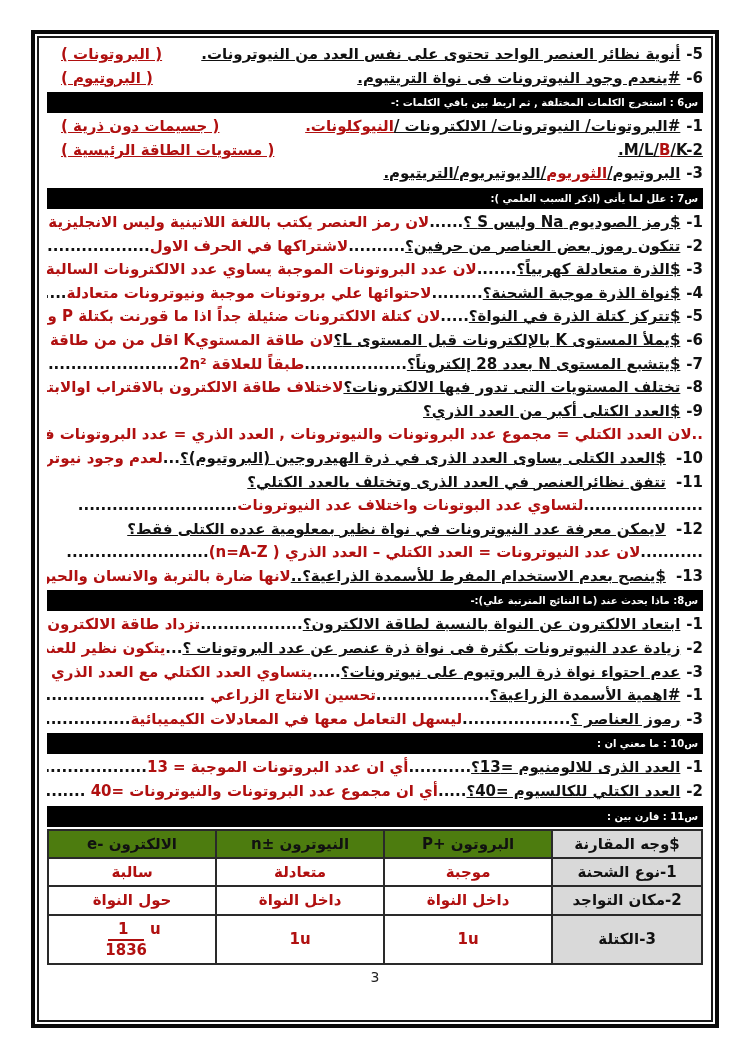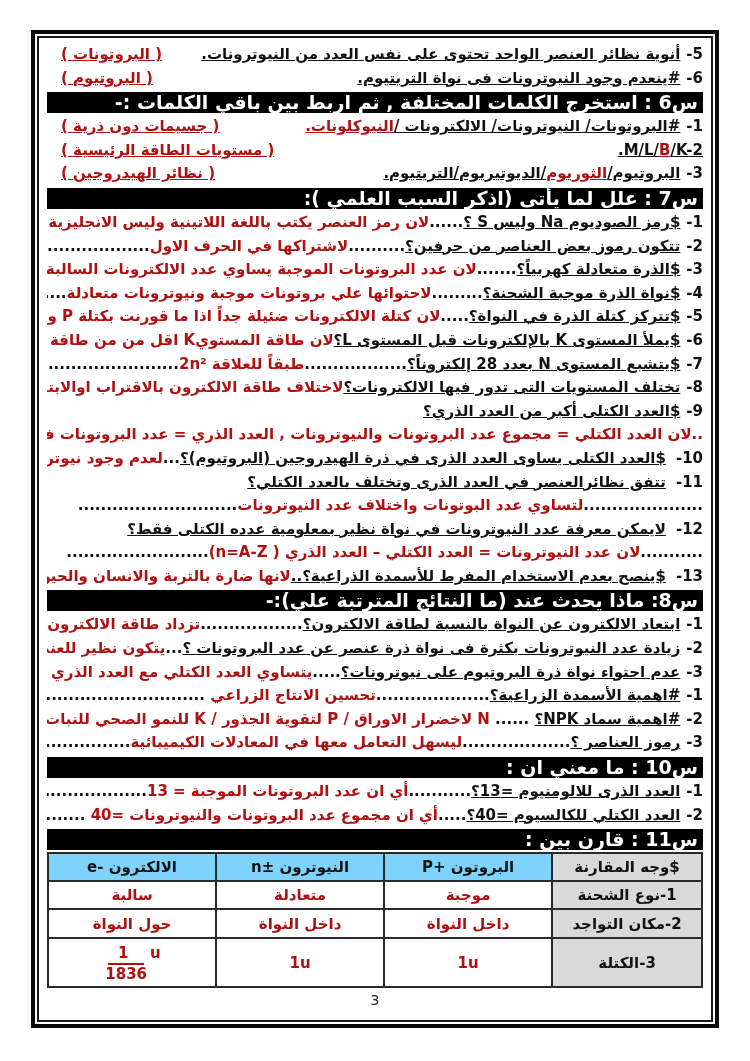--- a/index.html
+++ b/index.html
@@ -10,21 +10,21 @@
   }
   .page{
     margin:30px 31px 0 31px;height:998px;box-sizing:border-box;
     border:4px solid #0a0a0a;padding:2px;background:#fff;
   }
   .inner{
     border:2px solid #1a1a1a;height:100%;box-sizing:border-box;
     padding:5px 8px 0 8px;overflow:hidden;
   }
   .bar{
-    background:#000;color:#fff;font-size:19px;line-height:21px;height:21px;
+    background:#000;color:#fff;font-size:10px;line-height:21px;height:21px;
     padding:0 5px;margin:2px 0;white-space:nowrap;overflow:hidden;
   }
   .qrow{
     font-size:15px;line-height:23.6px;white-space:nowrap;overflow:hidden;
   }
   .splitrow{
     display:flex;justify-content:space-between;align-items:baseline;
     font-size:15px;line-height:23.6px;white-space:nowrap;overflow:hidden;
   }
   .num{display:inline-block;margin-left:6px;}
@@ -36,21 +36,21 @@
   .side{color:#b01010;text-decoration:underline;padding-left:14px;}
   .ansline{text-align:right;}
   .ltr{direction:ltr;unicode-bidi:bidi-override;display:inline-block;}
   table.cmp{
     width:100%;border-collapse:collapse;margin-top:2px;table-layout:fixed;
     font-size:15px;
   }
   table.cmp td{
     border:2px solid #2a2a2a;text-align:center;vertical-align:middle;padding:1px 2px;
   }
-  td.hd{background:#7dd3fc;color:#111;height:24px;}
+  td.hd{background:#4d7c0f;color:#111;height:24px;}
   td.lab{background:#d9d9d9;text-align:right;padding-right:6px;width:22%;}
   td.val{color:#b01010;background:#fff;}
   .r1 td{height:24px;} .r2 td{height:25px;} .r3 td{height:45px;vertical-align:top;}
   .fracwrap{display:inline-flex;align-items:flex-start;direction:ltr;color:#b01010;margin-top:2px;}
   .frac{display:inline-flex;flex-direction:column;align-items:center;margin-left:2px;}
   .ftop{border-bottom:2px solid #b01010;padding:0 16px 0 10px;line-height:19px;}
   .fbot{line-height:19px;}
   .funit{line-height:19px;margin-left:3px;}
   .pagenum{text-align:center;font-size:14px;font-weight:normal;margin-top:4px;color:#222;}
 </style>
@@ -73,21 +73,20 @@
   <div class="splitrow">
     <span><span class="num">1-</span><span class="q">#البروتونات/ النيوترونات/ الالكترونات /</span><span class="ansu">النيوكلونات.</span></span>
     <span class="side">( جسيمات دون ذرية )</span>
   </div>
   <div class="splitrow">
     <span class="ltr"><span class="q">.M/L/</span><span class="ansu">B</span><span class="q">/K-2</span></span>
     <span class="side">( مستويات الطاقة الرئيسية )</span>
   </div>
   <div class="splitrow">
     <span><span class="num">3-</span><span class="q">البروتيوم/</span><span class="ansu">الثوريوم</span><span class="q">/الديوتيريوم/التريتيوم.</span></span>
-    <span class="side">( نظائر الهيدروجين )</span>
   </div>
 
   <div class="bar">س7 : علل لما يأتى (اذكر السبب العلمي ):</div>
 
   <div class="qrow"><span class="num">1-</span><span class="q">$رمز الصوديوم Na وليس S ؟</span><span class="dots">......</span><span class="ans">لان رمز العنصر يكتب باللغة اللاتينية وليس الانجليزية</span><span class="dots">.......</span></div>
   <div class="qrow"><span class="num">2-</span><span class="q">تتكون رموز بعض العناصر من حرفين؟</span><span class="dots">..........</span><span class="ans">لاشتراكها في الحرف الاول</span><span class="dots">.........................</span></div>
   <div class="qrow"><span class="num">3-</span><span class="q">$الذرة متعادلة كهربياً؟</span><span class="dots">.......</span><span class="ans">لان عدد البروتونات الموجبة يساوي عدد الالكترونات السالبة</span></div>
   <div class="qrow"><span class="num">4-</span><span class="q">$نواة الذرة موجبة الشحنة؟</span><span class="dots">.........</span><span class="ans">لاحتوائها علي بروتونات موجبة ونيوترونات متعادلة</span><span class="dots">..........</span></div>
   <div class="qrow"><span class="num">5-</span><span class="q">$تتركز كتلة الذرة في النواة؟</span><span class="dots">.....</span><span class="ans">لان كتلة الالكترونات ضئيلة جداً اذا ما قورنت بكتلة P و n</span></div>
   <div class="qrow"><span class="num">6-</span><span class="q">$يملأ المستوى K بالإلكترونات قبل المستوى L؟</span><span class="ans">لان طاقة المستويK اقل من من طاقة المستوي L</span></div>
@@ -101,21 +100,20 @@
   <div class="qrow"><span class="num gapnum">12-</span><span class="q">لايمكن معرفة عدد النيوترونات في نواة نظير بمعلومية عدده الكتلى فقط؟</span></div>
   <div class="qrow ansline"><span class="dots">...........</span><span class="ans">لان عدد النيوترونات = العدد الكتلي – العدد الذري ( n=A-Z)</span><span class="dots">.........................</span></div>
   <div class="qrow"><span class="num gapnum">13-</span><span class="q">$ينصح بعدم الاستخدام المفرط للأسمدة الذراعية؟..</span><span class="ans">لانها ضارة بالتربة والانسان والحيوان ...</span></div>
 
   <div class="bar">س8: ماذا يحدث عند (ما النتائج المترتبة علي):-</div>
   <div class="qrow"><span class="num">1-</span><span class="q">ابتعاد الالكترون عن النواة بالنسبة لطاقة الالكترون؟</span><span class="dots">..................</span><span class="ans">تزداد طاقة الالكترون</span><span class="dots">.........</span></div>
   <div class="qrow"><span class="num">2-</span><span class="q">زيادة عدد النيوترونات بكثرة فى نواة ذرة عنصر عن عدد البروتونات ؟</span><span class="dots">...</span><span class="ans">يتكون نظير للعنصر</span></div>
   <div class="qrow"><span class="num">3-</span><span class="q">عدم احتواء نواة ذرة البروتيوم على نيوترونات؟</span><span class="dots">.....</span><span class="ans">يتساوي العدد الكتلي مع العدد الذري</span><span class="dots"> ..........</span></div>
 
   <div class="qrow"><span class="num">1-</span><span class="q">#اهمية الأسمدة الزراعية؟</span><span class="dots">....................</span><span class="ans">تحسين الانتاج الزراعي</span><span class="dots"> ...............................</span></div>
-  <div class="qrow"><span class="num">2-</span><span class="q">#اهمية سماد NPK؟</span><span class="dots"> ...... </span><span class="ans">N لاخضرار الاوراق / P لتقوية الجذور / K للنمو الصحي للنبات</span></div>
   <div class="qrow"><span class="num">3-</span><span class="q">رموز العناصر ؟</span><span class="dots">...................</span><span class="ans">ليسهل التعامل معها في المعادلات الكيميبائية</span><span class="dots">.....................</span></div>
 
   <div class="bar">س10 : ما معني ان :</div>
   <div class="qrow"><span class="num">1-</span><span class="q">العدد الذرى للالومنيوم =13؟</span><span class="dots">...........</span><span class="ans">أي ان عدد البروتونات الموجبة = 13</span><span class="dots">......................</span></div>
   <div class="qrow"><span class="num">2-</span><span class="q">العدد الكتلي للكالسيوم =40؟</span><span class="dots">.....</span><span class="ans">أي ان مجموع عدد البروتونات والنيوترونات =40</span><span class="dots"> ..............</span></div>
 
   <div class="bar">س11 : قارن بين :</div>
 
   <table class="cmp">
     <tbody>

